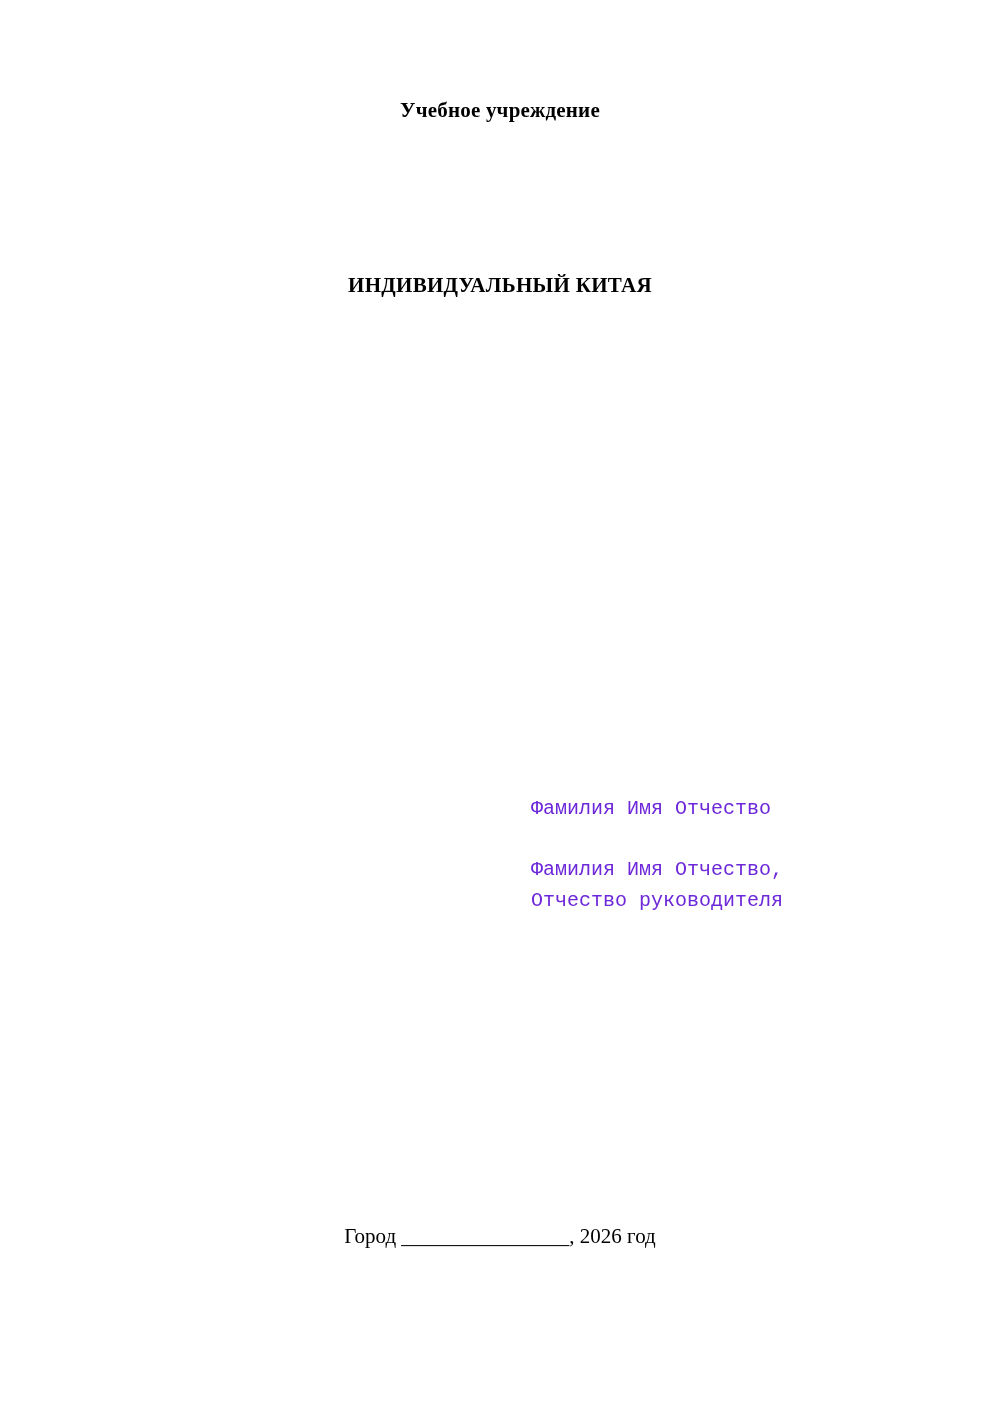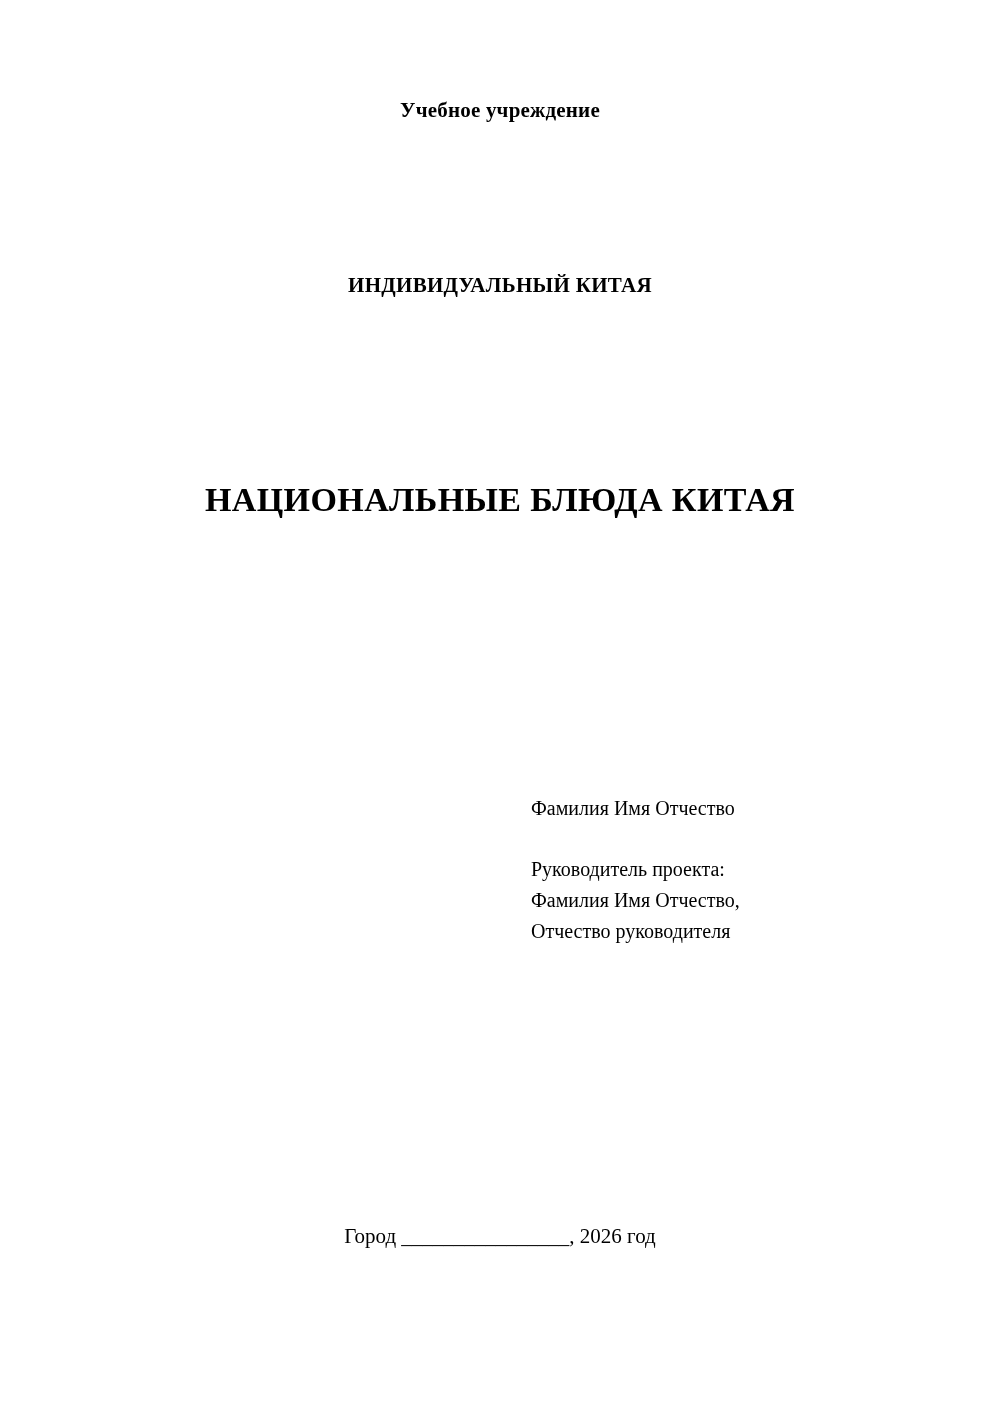--- a/index.html
+++ b/index.html
@@ -63,52 +63,51 @@
   .credit-block:last-child {
     margin-bottom: 0;
   }
   .credit-label {
     font-size: 20px;
     color: #000000;
     line-height: 1.55;
   }
   .credit-value {
     font-size: 20px;
-    color: #000000;
+    color: #6d28d9;
     line-height: 1.55;
+    font-family: Liberation Mono, monospace;
   }
   .footer {
     position: absolute;
     top: 1216px;
     left: 0;
     width: 100%;
     text-align: center;
     font-size: 21px;
     color: #000000;
   }
 </style>
 </head>
 <body>
 
 <div class="page">
 
   <div class="institution">Учебное учреждение</div>
 
   <div class="doc-type">ИНДИВИДУАЛЬНЫЙ КИТАЯ</div>
 
-  <h1 class="main-title">НАЦИОНАЛЬНЫЕ БЛЮДА КИТАЯ</h1>
 
   <div class="credits">
 
     <div class="credit-block">
       <div class="credit-value">Фамилия Имя Отчество</div>
     </div>
 
     <div class="credit-block">
-      <div class="credit-label">Руководитель проекта:</div>
       <div class="credit-value">Фамилия Имя Отчество,</div>
       <div class="credit-value">Отчество руководителя</div>
     </div>
 
   </div>
 
   <div class="footer">Город ________________, 2026 год</div>
 
 </div>
 

